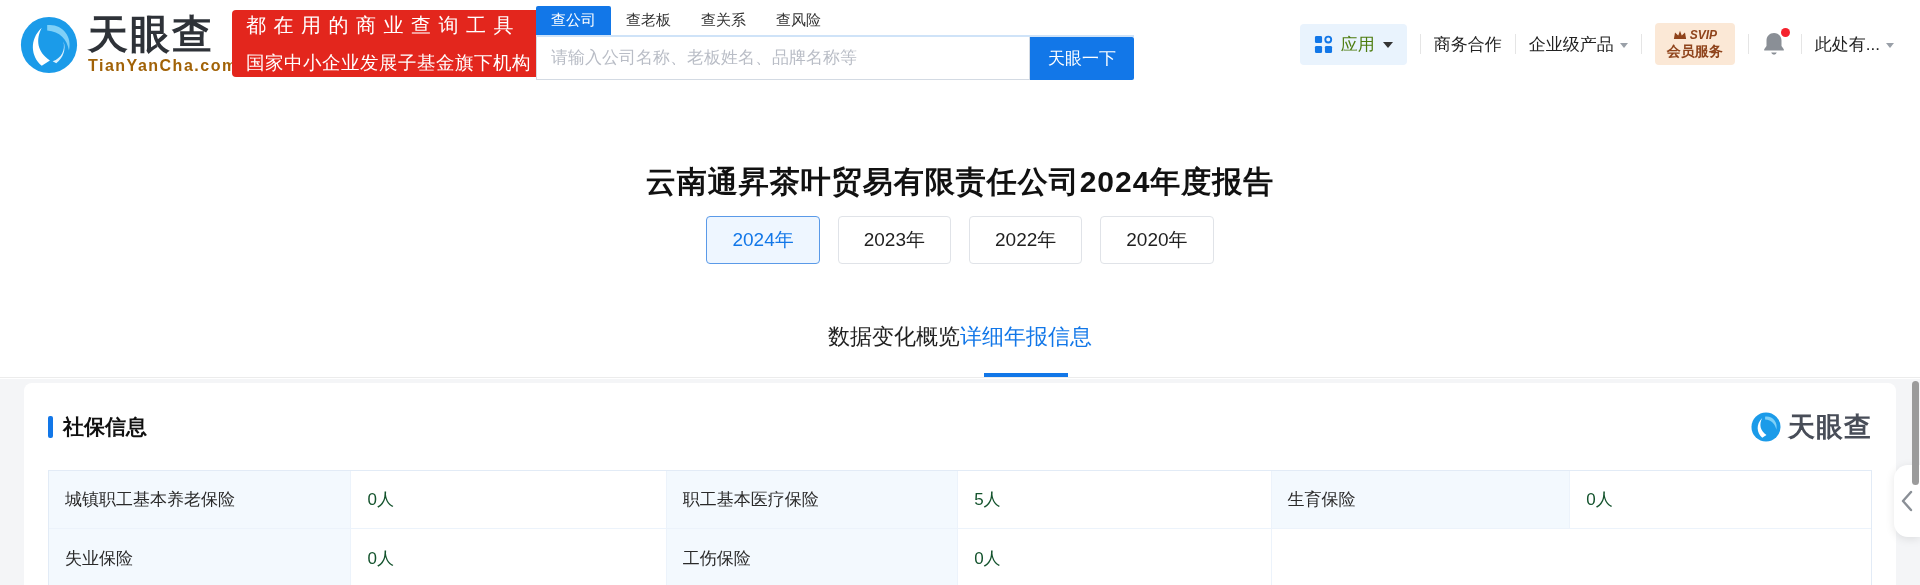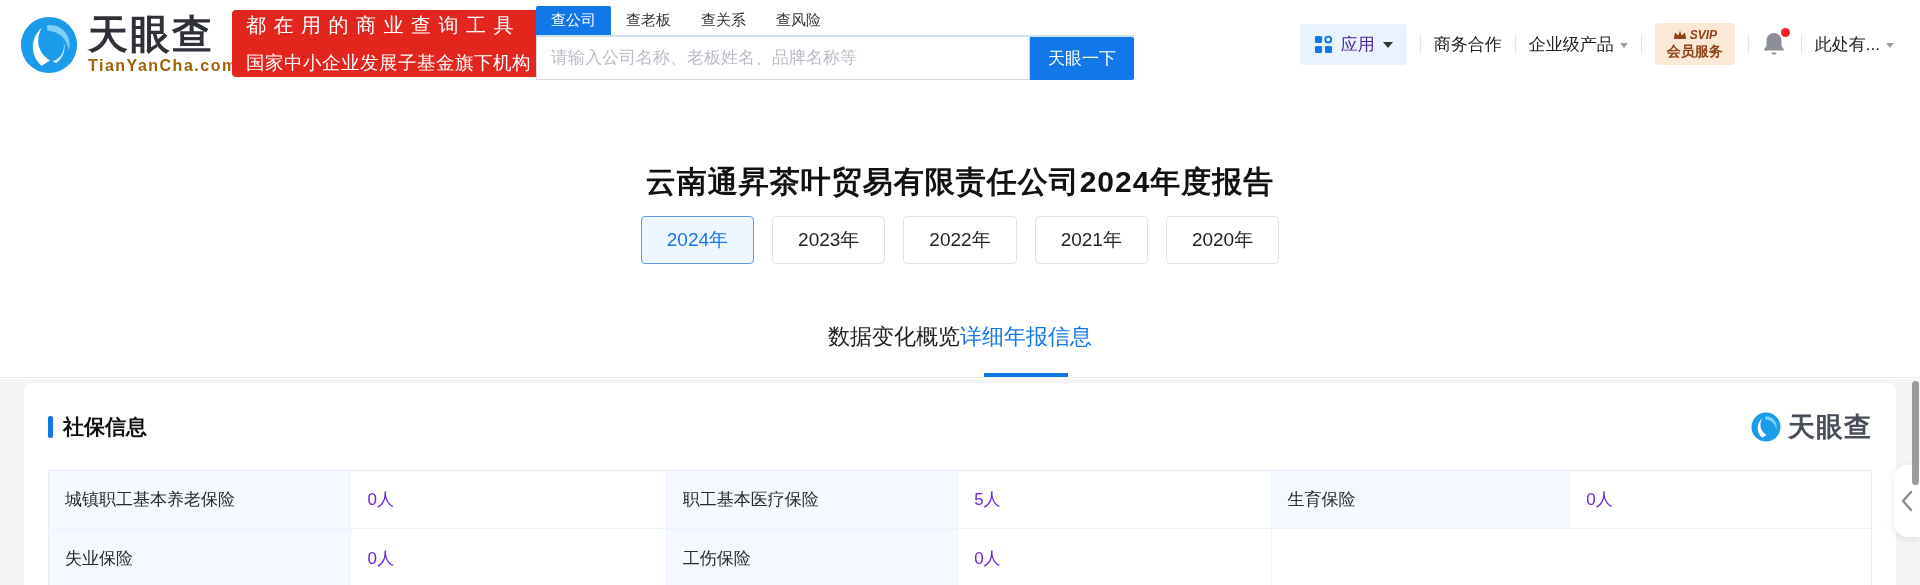--- a/index.html
+++ b/index.html
@@ -27,21 +27,21 @@
   .search-input { width:494px; height:43px; border:1px solid #d3dae3; border-top:none; outline:none;
     padding:0 14px; font-size:17px; color:#333; font-family:inherit; }
   .search-input::placeholder { color:#b9bdc6; }
   .search-btn { width:104px; height:43px; background:#1277e8; color:#fff; font-size:17px; border:none;
     cursor:pointer; font-family:inherit; border-radius:0 2px 2px 0; }
 
   .nav { position:absolute; top:0; right:26px; height:88px; display:flex; align-items:center; gap:13px; }
   .nav-div { width:1px; height:20px; background:#e5e5e5; }
   .nav-item { font-size:17px; color:#222; cursor:pointer; display:flex; align-items:center; gap:6px; white-space:nowrap; }
   .apps-pill { background:#e9f3fd; border-radius:4px; padding:9px 14px; display:flex; align-items:center; gap:8px;
-    font-size:17px; color:#4c1d95; cursor:pointer; }
+    font-size:17px; color:#4d7c0f; cursor:pointer; }
   .caret { width:0; height:0; border-left:5px solid transparent; border-right:5px solid transparent;
     border-top:6px solid #333; margin-top:2px; }
   .caret.gray { border-top-color:#9aa0a8; border-left-width:4px; border-right-width:4px; border-top-width:5px; }
   .svip { background:#fbe8d6; border-radius:4px; padding:5px 12px; text-align:center; cursor:pointer;
     color:#8f431b; line-height:1.25; }
   .svip-l1 { font-size:12px; font-weight:800; font-style:italic; display:flex; align-items:center; gap:3px; justify-content:center; }
   .svip-l2 { font-size:14px; font-weight:700; font-style:normal; }
   .bell-wrap { position:relative; width:26px; height:26px; cursor:pointer; }
   .bell-dot { position:absolute; right:-2px; top:-3px; width:9px; height:9px; border-radius:50%; background:#f5222d; }
 
@@ -66,21 +66,21 @@
   .card { position:absolute; left:24px; right:24px; top:4px; bottom:-10px; background:#fff; border-radius:8px 8px 0 0; }
   .sec-head { display:flex; align-items:center; margin:26px 24px 0 24px; }
   .accent-bar { width:5px; height:22px; background:#1277e8; border-radius:2px; margin-right:10px; }
   .sec-title { font-size:21px; font-weight:700; color:#111; }
   .watermark { margin-left:auto; display:flex; align-items:center; gap:7px; }
   .wm-icon { width:30px; height:30px; }
   .wm-text { font-size:27px; font-weight:800; color:#484d58; letter-spacing:1px; }
 
   .sstable { margin:25px 24px 0 24px; border:1px solid #e2ebf6; display:grid;
     grid-template-columns:16.6% 17.3% 16% 17.2% 16.4% auto; }
-  .cell { height:58px; display:flex; align-items:center; padding:0 16px; font-size:17px; color:#6d28d9;
+  .cell { height:58px; display:flex; align-items:center; padding:0 16px; font-size:17px; color:#14532d;
     border-right:1px solid #ecf3fb; background:#fff; white-space:nowrap; overflow:hidden; }
   .cell.label { background:#f3f9fe; color:#2a2a2a; }
   .cell.r1 { border-bottom:1px solid #ecf3fb;text-align:center; }
   .cell.c6 { border-right:none; }
   .cell.empty { grid-column:5 / 7; border-right:none; }
 
   
   .scroll-thumb { position:absolute; right:1px; top:381px; width:7px; height:104px; background:#9b9b9b;
     border-radius:4px; z-index:6; cursor:pointer; }
   .side-handle { position:absolute; right:0; top:465px; width:26px; height:72px; background:#fff;
@@ -168,21 +168,20 @@
       </div>
     </div>
   </div>
 
   <div class="report-title">云南通昇茶叶贸易有限责任公司2024年度报告</div>
 
   <div class="years">
     <div class="year-btn active">2024年</div>
     <div class="year-btn">2023年</div>
     <div class="year-btn">2022年</div>
-    <div class="year-btn">2021年</div>
     <div class="year-btn">2020年</div>
   </div>
 
   <div class="tabbar">
     <div class="tab">数据变化概览</div>
     <div class="tab active">详细年报信息</div>
   </div>
 
   <div class="content">
     <div class="card">

